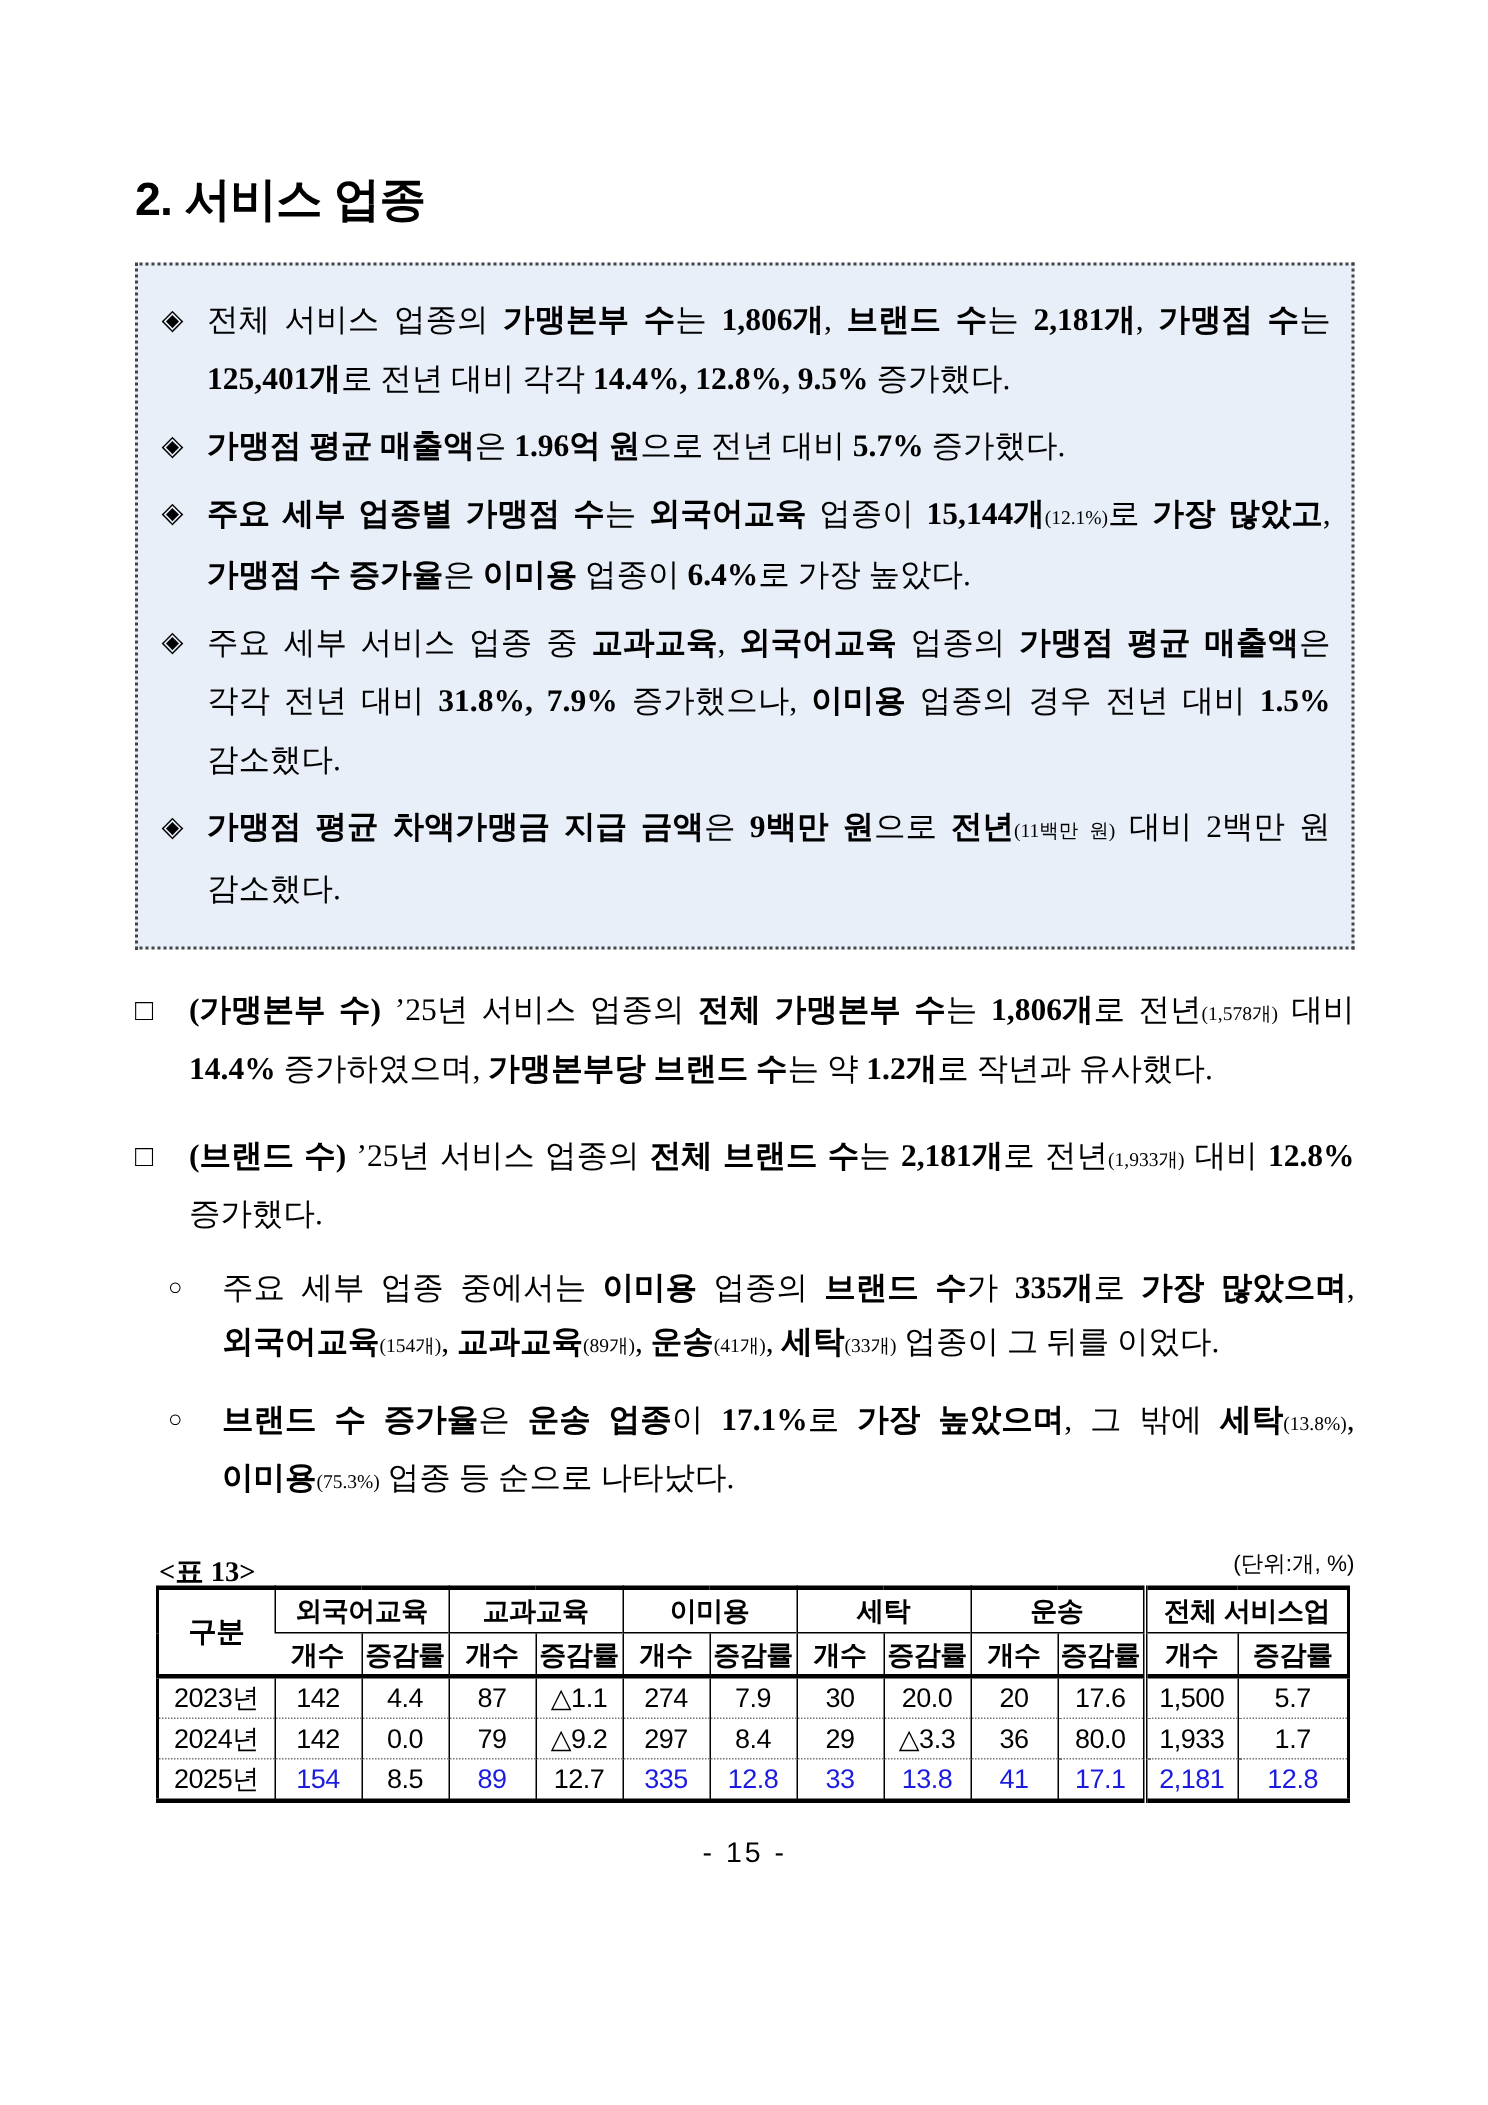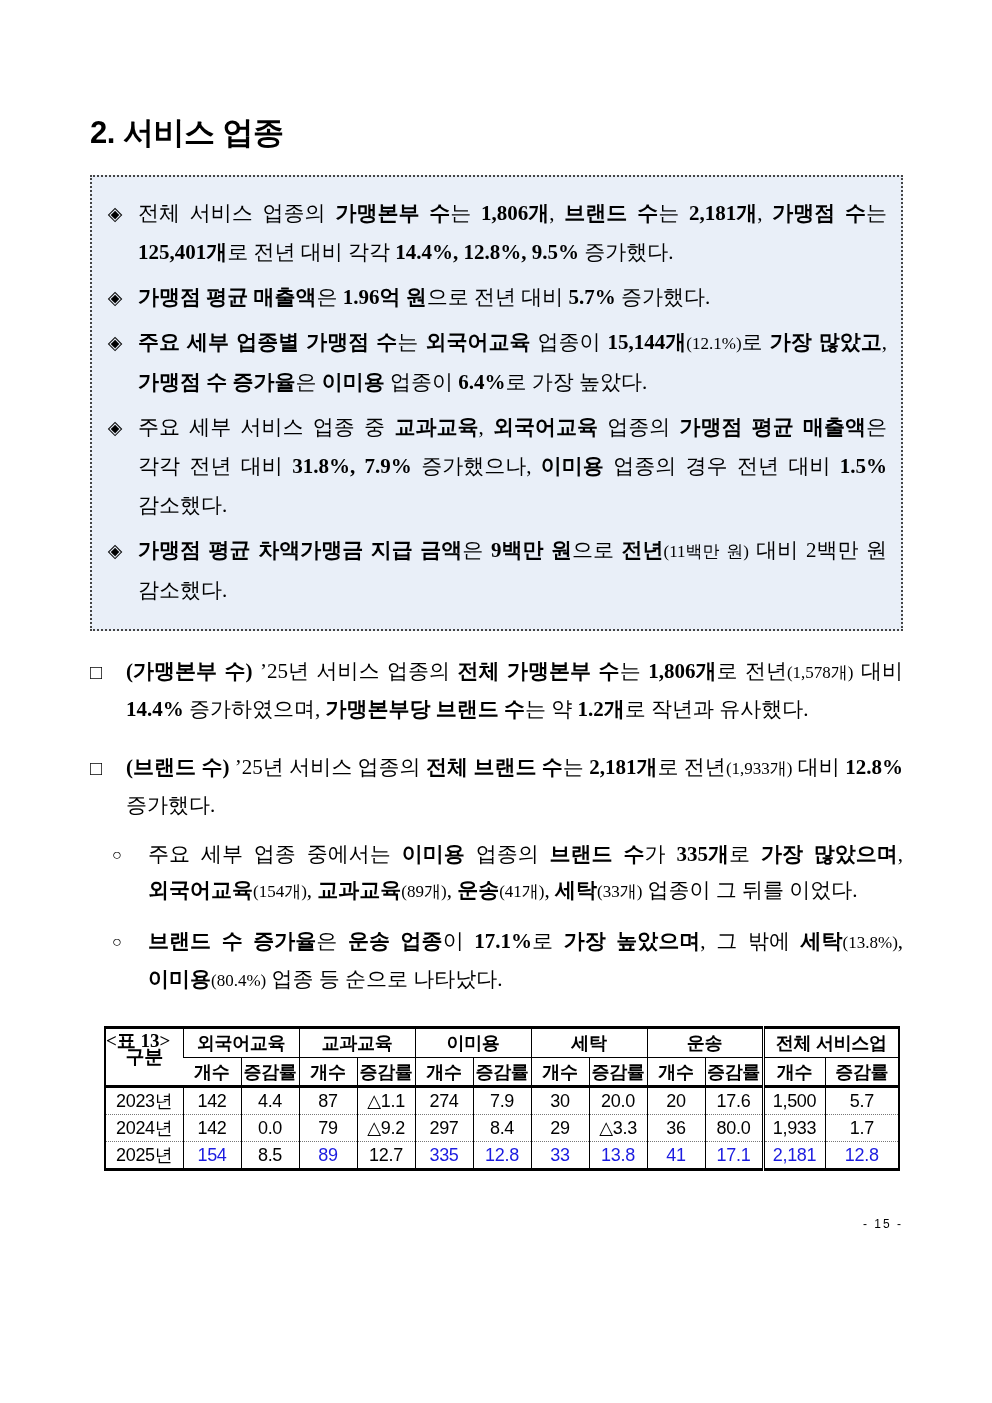--- a/index.html
+++ b/index.html
@@ -20,21 +20,21 @@
   .summary-box {
     margin-top:21px;
     border:2px dotted #444;
     background:var(--box-bg,#e9eff8);
     padding:11px 14px 13px 10px;
   }
   .box-item { display:flex; margin:6px 0; font-size:21px; line-height:39px; }
   .box-item .marker { flex:0 0 26px; text-align:center; font-size:19px; margin-right:10px; }
   .txt { flex:1; text-align:justify; word-break:keep-all; }
   .b { font-weight:700; }
-  .sm { font-size:17px; }
+  .sm { font-size:13px; }
   .h2 {
     font-family:"Liberation Sans","DejaVu Sans",sans-serif;
     font-size:27px; font-weight:800; letter-spacing:-0.5px;
     margin:30px 0 0 0;
   }
   .para { display:flex; margin-top:22px; font-size:21px; line-height:36px; }
   .para .marker { flex:0 0 28px; margin-right:8px; font-size:20px; padding-top:1px; }
   .para.sub { margin-left:22px; margin-top:13px; }
   .para.sub .marker { flex:0 0 24px; font-size:16px; margin-right:12px; }
 
@@ -60,21 +60,21 @@
   }
   table.data th:first-child, table.data td:first-child { border-left:none; }
   tr.groups th { font-weight:700; height:28px; }
   tr.subs th { font-weight:700; height:27px; border-top:1px solid #000; }
   th.rowhead { font-weight:700; font-size:19px; }
   tbody tr:first-child td { border-top:3px solid #000; }
   tbody tr + tr td { border-top:1px dotted #777; }
   td.year { font-weight:700; }
   .group-total { border-left:3px double #000 !important; }
   .em { color:var(--accent-blue,#1b1be0); font-weight:700; }
-  .page-num { margin-top:46px; text-align:right; font-size:12px; letter-spacing:2px;
+  .page-num { margin-top:23px; text-align:center; font-size:19px; letter-spacing:2px;
     font-family:"Liberation Sans","DejaVu Sans",sans-serif; }
 </style>
 </head>
 <body>
 
 <div class="page">
 
   <h1 class="h1">2. 서비스 업종</h1>
 
   <div class="summary-box">
@@ -108,26 +108,27 @@
   <div class="para">
     <span class="marker">□</span>
     <div class="txt"><span class="b">(브랜드 수)</span><span> ’25년 서비스 업종의 </span><span class="b">전체 브랜드 수</span><span>는 </span><span class="b">2,181개</span><span>로 전년</span><span class="sm">(1,933개)</span><span> 대비 </span><span class="b">12.8%</span><span> 증가했다.</span></div>
   </div>
   <div class="para sub">
     <span class="marker">○</span>
     <div class="txt"><span>주요 세부 업종 중에서는 </span><span class="b">이미용</span><span> 업종의 </span><span class="b">브랜드 수</span><span>가 </span><span class="b">335개</span><span>로 </span><span class="b">가장 많았으며</span><span>, </span><span class="b">외국어교육</span><span class="sm">(154개)</span><span>, </span><span class="b">교과교육</span><span class="sm">(89개)</span><span>, </span><span class="b">운송</span><span class="sm">(41개)</span><span>, </span><span class="b">세탁</span><span class="sm">(33개)</span><span> 업종이 그 뒤를 이었다.</span></div>
   </div>
   <div class="para sub">
     <span class="marker">○</span>
-    <div class="txt"><span class="b">브랜드 수 증가율</span><span>은 </span><span class="b">운송 업종</span><span>이 </span><span class="b">17.1%</span><span>로 </span><span class="b">가장 높았으며</span><span>, 그 밖에 </span><span class="b">세탁</span><span class="sm">(13.8%)</span><span>, </span><span class="b">이미용</span><span class="sm">(80.4%)</span><span> 업종 등 순으로 나타났다.</span></div>
+    <div class="txt"><span class="b">브랜드 수 증가율</span><span>은 </span><span class="b">운송 업종</span><span>이 </span><span class="b">17.1%</span><span>로 </span><span class="b">가장 높았으며</span><span>, 그 밖에 </span><span class="b">세탁</span><span class="sm">(13.8%)</span><span>, </span><span class="b">이미용</span><span class="sm">(75.3%)</span><span> 업종 등 순으로 나타났다.</span></div>
   </div>
 
   <div class="table-caption">
     <span class="tbl-label">&lt;표 13&gt;</span>
   </div>
+  <div class="unit-note">(단위:개, %)</div>
 
   <table class="data">
     <colgroup>
       <col style="width:78px">
       <col style="width:58px">
         <col style="width:58px">
         <col style="width:58px">
         <col style="width:58px">
       <col style="width:58px">
         <col style="width:58px">

